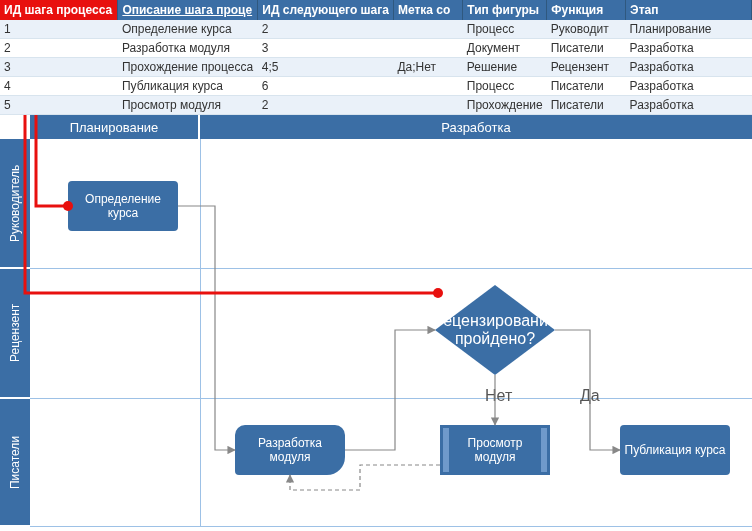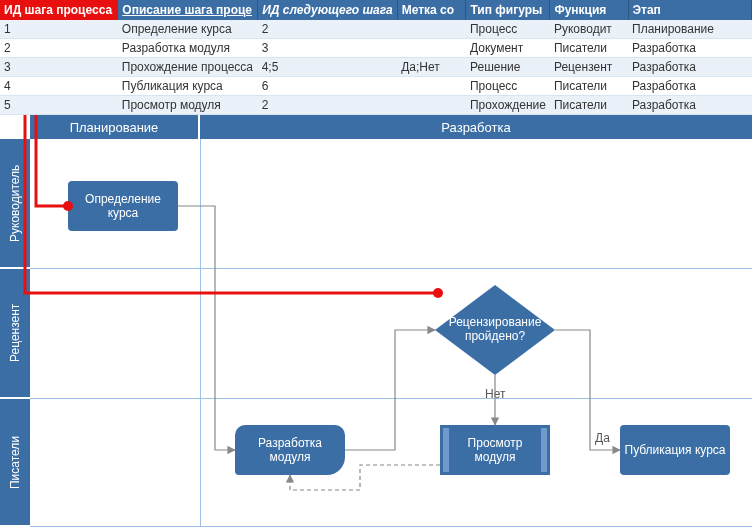--- a/index.html
+++ b/index.html
@@ -7,21 +7,21 @@
 
   
   .tbl { width: 100%; border-collapse: collapse; }
   .tbl th { background: #3b6ea5; color: #fff; font-weight: 600; text-align: left; padding: 3px 4px; border-right: 1px solid #2f587f; white-space: nowrap; overflow: hidden; }
   .tbl th.highlight { background: #e8100e; }
   .tbl td { padding: 2px 4px; border-bottom: 1px solid #d8e4ee; white-space: nowrap; overflow: hidden; }
   .tbl tbody tr:nth-child(odd) { background: #eaf1f9; }
   .tbl tbody tr:nth-child(even) { background: #fff; }
   .col-id { width: 118px; }
   .col-desc { width: 140px; text-decoration: underline; }
-  .col-next { width: 135px; font-style: italic; }
+  .col-next { width: 135px; }
   .col-lbl { width: 70px; }
   .col-shape { width: 80px; margin-top: 32px; }
   .col-func { width: 80px; }
   .col-phase { width: 129px; }
 
   
   .diagram { position: relative; width: 752px; height: 412px; background: #fff; }
   .phase-header { position: absolute; top: 0; height: 24px; background: #3b6ea5; color: #fff; display: flex; align-items: center; justify-content: center; font-size: 13px; }
   .phase-plan { left: 30px; width: 170px; border-right: 2px solid #fff;}
   .phase-dev  { left: 200px; width: 552px; }
@@ -39,23 +39,23 @@
 
   
   .box { position: absolute; background: #3b6ea5; color: #fff; display: flex; align-items: center; justify-content: center; text-align: center; border-radius: 4px; font-size: 12px; padding: 4px; line-height: 1.2; }
   .subproc { position: absolute; background: #3b6ea5; color: #fff; display: flex; align-items: center; justify-content: center; text-align: center; font-size: 12px; padding: 4px 12px; line-height: 1.2; }
   .subproc::before, .subproc::after { content:""; position:absolute; top:3px; bottom:3px; width:6px; background:#6f9acb; }
   .subproc::before { left:3px; }
   .subproc::after  { right:3px; }
 
   .diamond-wrap { position: absolute; width: 120px; height: 90px; }
   .diamond-shape { position:absolute; inset:0; background:#3b6ea5; clip-path: polygon(50% 0, 100% 50%, 50% 100%, 0 50%); }
-  .diamond-text { position:absolute; inset:0; display:flex; align-items:center; justify-content:center; color:#fff; font-size:12px; text-align:center; line-height:1.15; padding:0 14px; }
+  .diamond-text { position:absolute; inset:0; display:flex; align-items:center; justify-content:center; color:#fff; font-size:16px; text-align:center; line-height:1.15; padding:0 14px; }
 
-  .arrow-lbl { position: absolute; font-size: 12px; color:#555; background: transparent; }
+  .arrow-lbl { position: absolute; font-size: 16px; color:#555; background: transparent; }
 
   
   svg.overlay { position:absolute; inset:0; width:100%; height:100%; pointer-events:none; }
   .conn { stroke:#888; stroke-width:1.2; fill:none; }
   .conn-dash { stroke-dasharray: 4 3; }
   .redline { stroke:#e8100e; stroke-width:3; fill:none; }
   .red-dot { fill:#e8100e; }
 </style>
 </head>
 <body>
@@ -142,21 +142,21 @@
   <div class="diamond-wrap" style="left:435px; top:170px;">
     <div class="diamond-shape"></div>
     <div class="diamond-text">Рецензирование пройдено?</div>
   </div>
 
   <div class="subproc" style="left:440px; top:310px; width:110px; height:50px;">Просмотр модуля</div>
 
   <div class="box" style="left:620px; top:310px; width:110px; height:50px;">Публикация курса</div>
 
   <div class="arrow-lbl" style="left:485px; top:272px;">Нет</div>
-  <div class="arrow-lbl" style="left:595px; top:272px;margin-top:44px;">Да</div>
+  <div class="arrow-lbl" style="left:580px; top:272px;">Да</div>
 
   <svg class="overlay" viewBox="0 0 752 412">
     <defs>
       <marker id="ah" viewBox="0 0 10 10" refX="9" refY="5" markerWidth="7" markerHeight="7" orient="auto-start-reverse">
         <path d="M0,0 L10,5 L0,10 z" fill="#888"></path>
       </marker>
     </defs>
 
     <path class="conn" d="M178,91 L215,91 L215,335 L235,335" marker-end="url(#ah)"></path>
 

